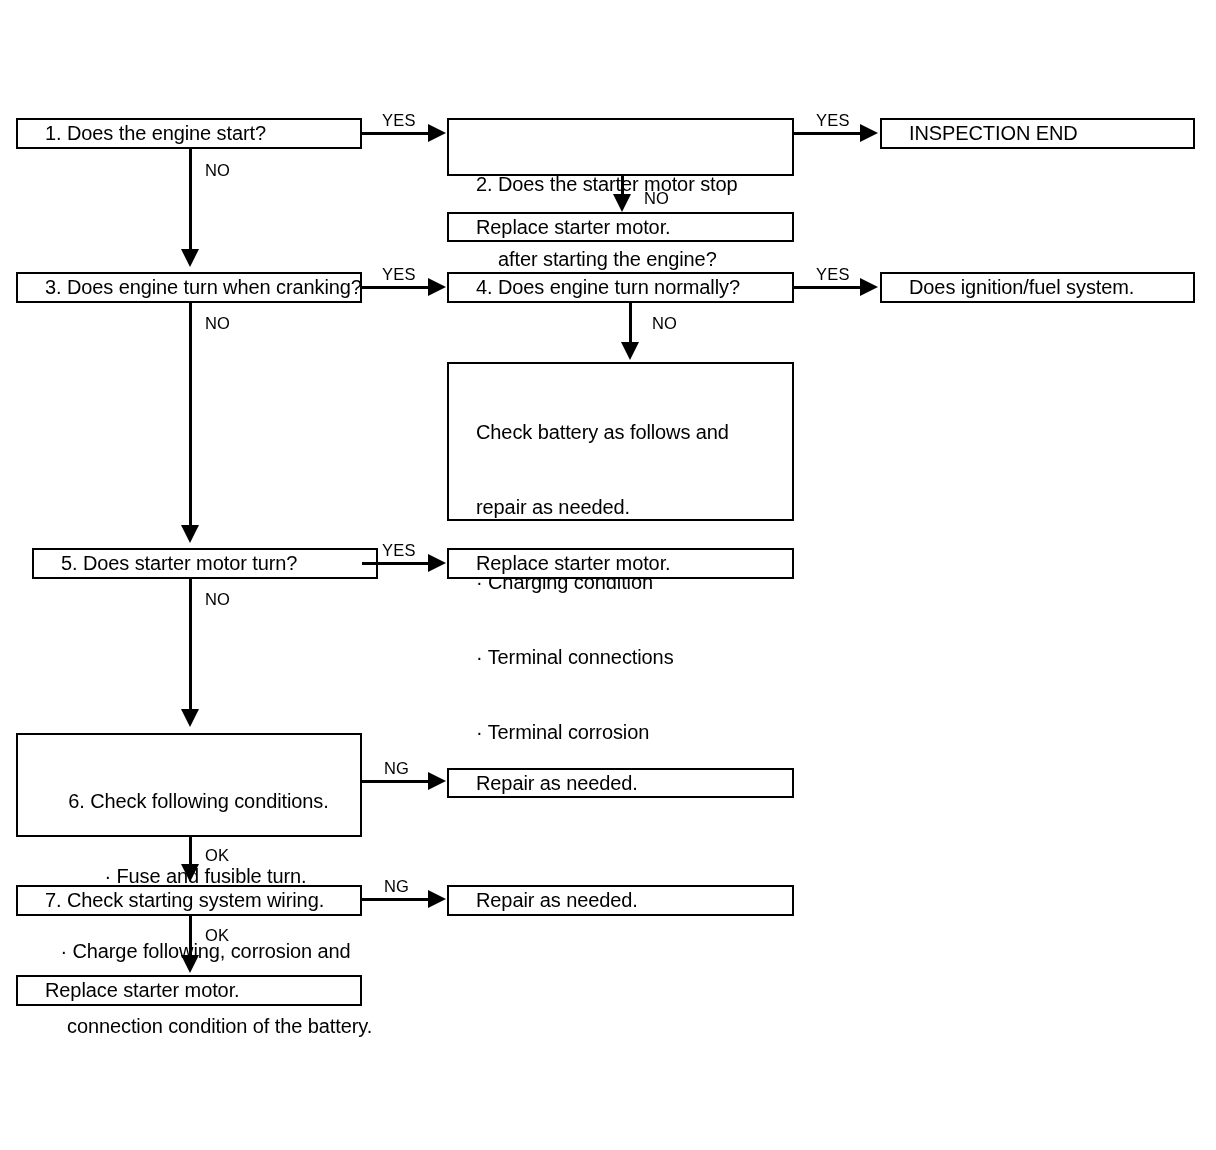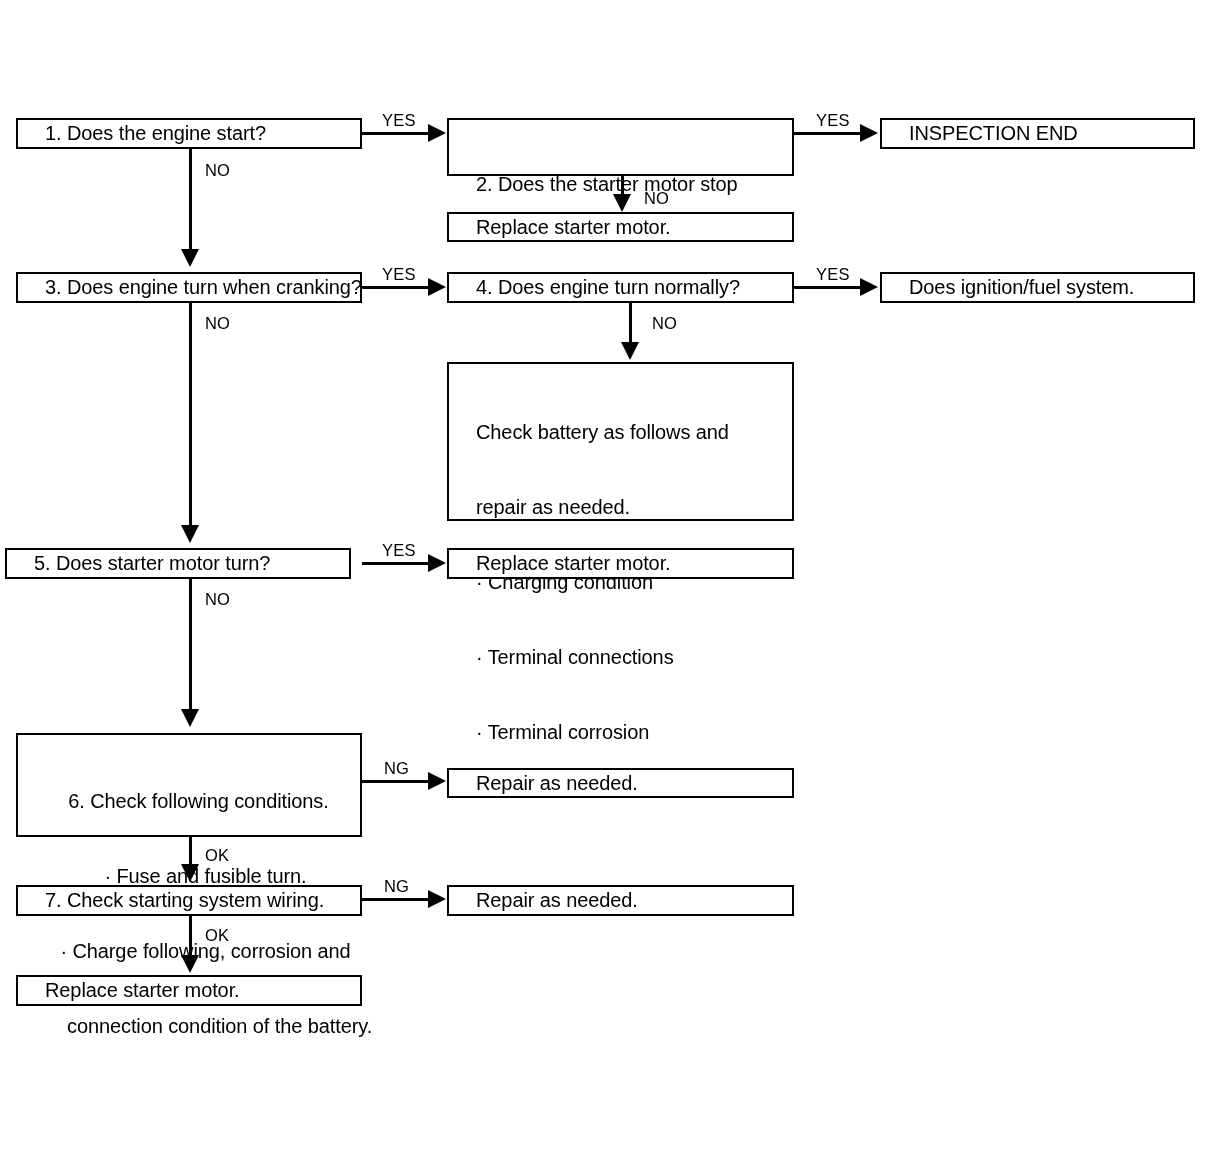--- a/index.html
+++ b/index.html
@@ -77,20 +77,21 @@
   <div class="box center-v" style="left:16px; top:118px; width:346px; height:31px;">
     <span class="ln">1. Does the engine start?</span>
   </div>
 
   <div class="hline" style="left:362px; top:132px; width:68px;"></div>
   <div class="arrow-right" style="left:428px; top:124px;"></div>
   <div class="label" style="left:382px; top:111px;">YES</div>
 
   <div class="box" style="left:447px; top:118px; width:347px; height:58px;">
     <span class="ln">2. Does the starter motor stop</span>
+    <span class="ln indent2">after starting the engine?</span>
   </div>
 
   <div class="hline" style="left:794px; top:132px; width:68px;"></div>
   <div class="arrow-right" style="left:860px; top:124px;"></div>
   <div class="label" style="left:816px; top:111px;">YES</div>
 
   <div class="box center-v" style="left:880px; top:118px; width:315px; height:31px;">
     <span class="ln">INSPECTION END</span>
   </div>
 
@@ -135,21 +136,21 @@
     <span class="ln">repair as needed.</span>
     <span class="ln">· Charging condition</span>
     <span class="ln">· Terminal connections</span>
     <span class="ln">· Terminal corrosion</span>
   </div>
 
   <div class="vline" style="left:189px; top:303px; height:226px;"></div>
   <div class="arrow-down" style="left:181px; top:525px;"></div>
   <div class="label" style="left:205px; top:314px;">NO</div>
 
-  <div class="box center-v" style="left:5px; top:548px; width:346px; height:31px;">
+  <div class="box center-v" style="left:32px; top:548px; width:346px; height:31px;">
     <span class="ln">5. Does starter motor turn?</span>
   </div>
 
   <div class="hline" style="left:362px; top:562px; width:68px;"></div>
   <div class="arrow-right" style="left:428px; top:554px;"></div>
   <div class="label" style="left:382px; top:541px;">YES</div>
 
   <div class="box center-v" style="left:447px; top:548px; width:347px; height:31px;">
     <span class="ln">Replace starter motor.</span>
   </div>

